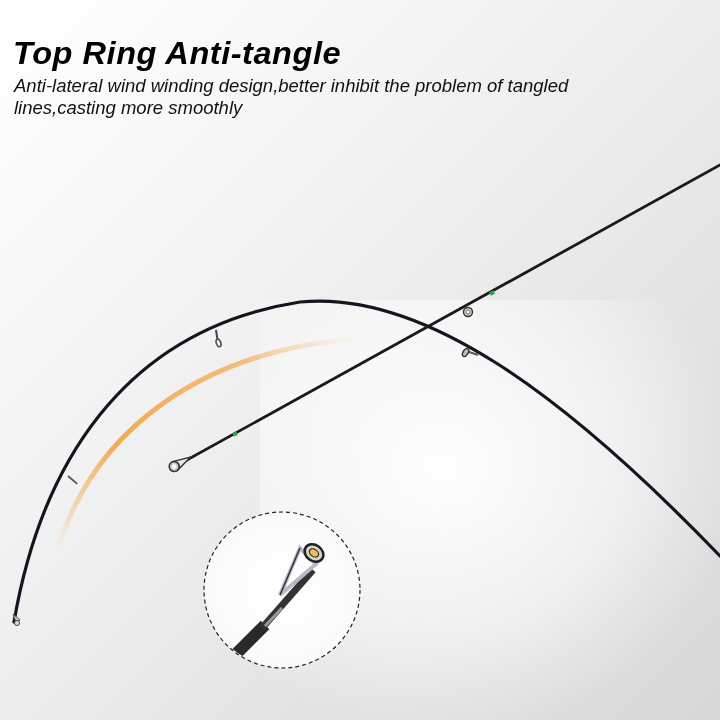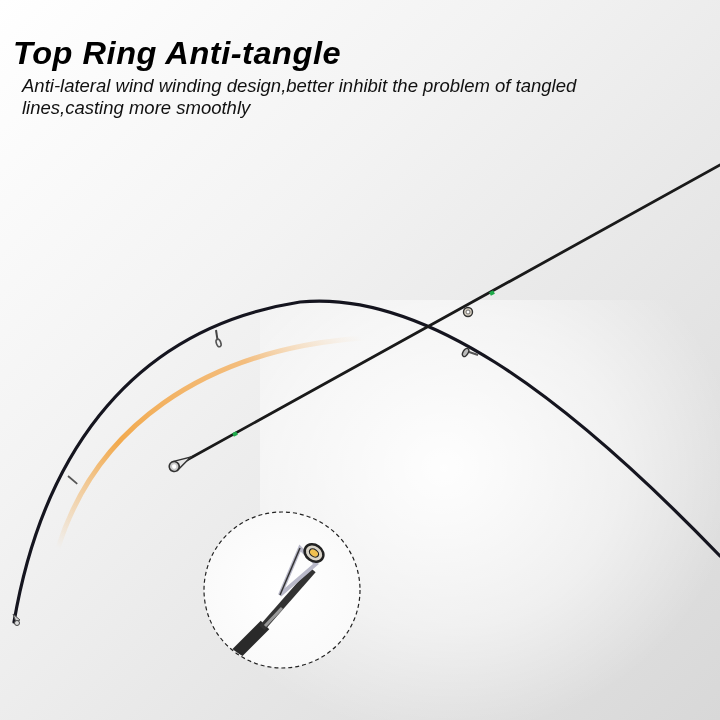--- a/index.html
+++ b/index.html
@@ -4,21 +4,21 @@
 <style>
   html,body{margin:0;padding:0;}
   body{width:720px;height:720px;overflow:hidden;position:relative;
     background:linear-gradient(135deg,#ffffff 0%,#f3f3f3 35%,#e4e4e4 70%,#d8d8d8 100%);
     font-family:"Liberation Sans",sans-serif;}
   .bgglow{position:absolute;left:260px;top:300px;width:460px;height:420px;
     background:radial-gradient(ellipse at 40% 40%,rgba(255,255,255,0.95) 0%,rgba(255,255,255,0.5) 45%,rgba(255,255,255,0) 75%);}
   .title{position:absolute;left:13px;top:36px;font-size:31px;font-weight:bold;font-style:italic;
     color:#000;letter-spacing:0.5px;transform:scaleX(1.05);transform-origin:left;margin:0;
     font-family:"Liberation Sans",sans-serif;}
-  .desc{position:absolute;left:22px;top:75px;width:600px;font-size:18.5px;font-style:italic;
+  .desc{position:absolute;left:14px;top:75px;width:600px;font-size:18.5px;font-style:italic;
     color:#111;line-height:22px;margin:0;}
   svg.art{position:absolute;left:0;top:0;}
 </style>
 </head>
 <body>
 
 <div class="bgglow"></div>
 
 <h1 class="title">Top Ring Anti-tangle</h1>
 <p class="desc">Anti-lateral wind winding design,better inhibit the problem of tangled lines,casting more smoothly</p>

